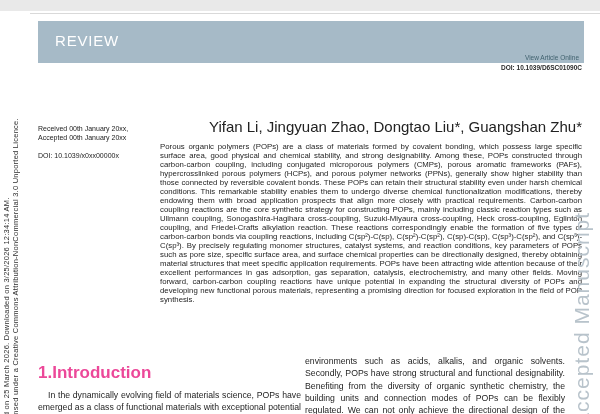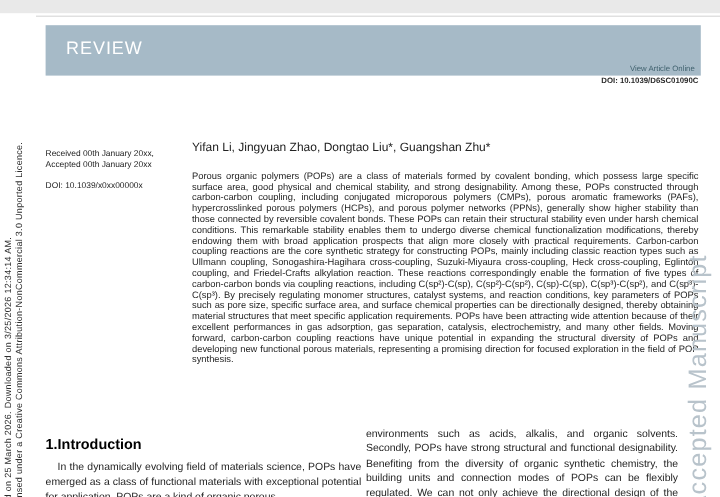--- a/index.html
+++ b/index.html
@@ -29,41 +29,41 @@
   }
 
   
   .title {
     position:absolute; left:160px; top:64px; width:422px;
     font-size:13.4px; font-weight:bold; line-height:1.3; color:#111;
     text-align:justify; text-align-last:left;
   }
   .authors {
     position:absolute; left:160px; top:107px; width:422px;
-    font-size:10px; color:#222;
+    font-size:15px; color:#222;text-align:right;
   }
 
   
   .meta {
     position:absolute; left:38px; top:113px; width:118px;
     font-size:7px; line-height:1.35; color:#222;
   }
   .meta .doi-small { margin-top:8px; }
 
   
   .abstract {
     position:absolute; left:160px; top:131px; width:422px;
     font-size:7.8px; line-height:9px; text-align:justify; color:#1e1e1e;
   }
 
   
   .col-left {
     position:absolute; left:38px; top:352px; width:263px;
   }
-  .intro-heading { font-size:12px; font-weight:bold; color:#000000; margin:0 0 6px 0; }
+  .intro-heading { font-size:17px; font-weight:bold; color:#ec4899; margin:0 0 6px 0; }
   .col-left p, .col-right p {
     margin:0; font-size:8.7px; line-height:12.3px; text-align:justify; color:#1e1e1e;
   }
   .col-left p { text-indent:10px; }
   .col-right {
     position:absolute; left:305px; top:344px; width:260px;
   }
 
   
   .watermark {

